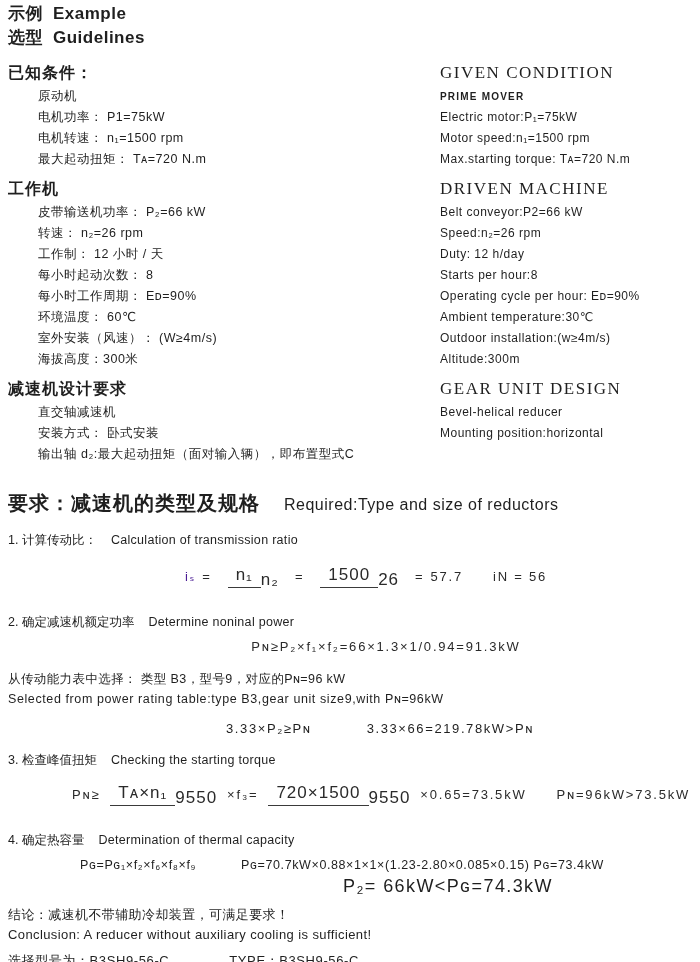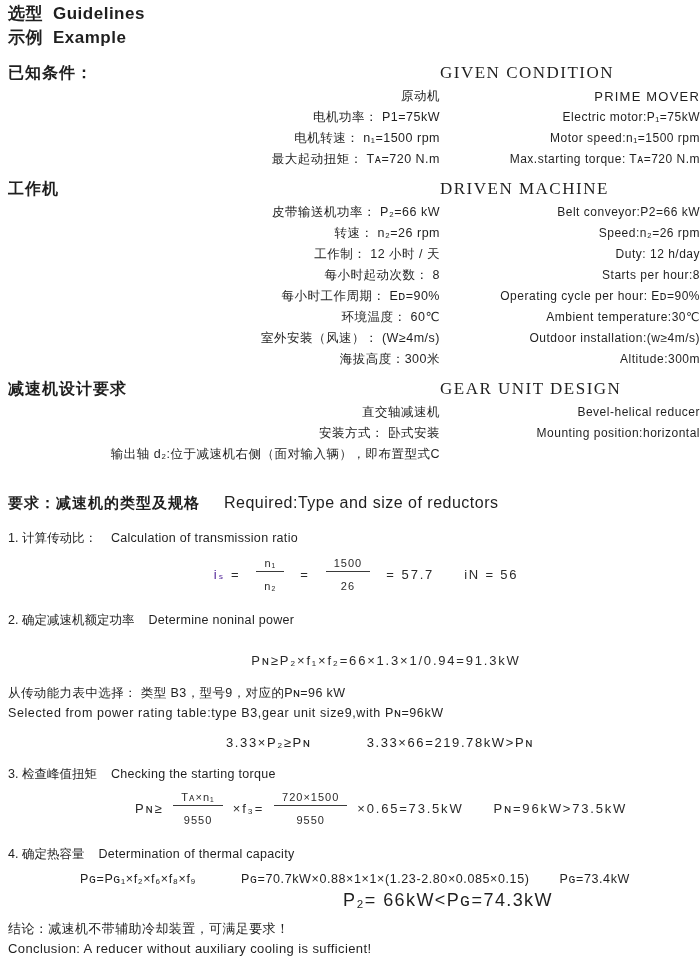--- a/index.html
+++ b/index.html
@@ -11,74 +11,74 @@
   }
   .page{padding:2px 0 0 8px;}
 
   .title-line{font-size:17px;font-weight:bold;line-height:24px;letter-spacing:.5px;white-space:nowrap;}
   .title-line .en{margin-left:10px;}
 
   .pair{display:grid;grid-template-columns:432px 1fr;white-space:nowrap;}
   .sec-head-row{line-height:26px;}
   .sec-head-zh{font-size:16px;font-weight:bold;letter-spacing:1px;}
   .sec-head-en{font-size:17px;font-weight:400;letter-spacing:1.5px;font-family:Liberation Serif, serif;}
-  .row{line-height:21px;text-align:right;}
+  .row{line-height:21px;}
   .row-zh{padding-left:30px;font-size:12.5px;letter-spacing:.5px;}
   .row-en{font-size:12px;letter-spacing:.5px;}
-  .row-en.big{font-size:13px;letter-spacing:1.2px;}
+  .row-en.big{font-size:10px;letter-spacing:1.2px;font-weight:bold;}
 
   .sect{margin-top:6px;}
   .sect-first{margin-top:10px;}
 
   .required-row{margin-top:26px;line-height:24px;white-space:nowrap;}
-  .required-zh{font-size:15px;font-weight:bold;letter-spacing:1px;}
+  .required-zh{font-size:20px;font-weight:bold;letter-spacing:1px;}
   .required-en{font-size:16px;margin-left:24px;letter-spacing:.5px;}
 
   .step-head{margin-top:14px;line-height:18px;font-size:12.5px;white-space:nowrap;}
   .step-head .en{margin-left:14px;letter-spacing:.3px;}
 
   .formula{display:flex;align-items:center;justify-content:center;
     font-size:13px;letter-spacing:1.8px;white-space:nowrap;color:#2a2a2a;}
-  .frac{display:inline-flex;flex-direction:column;align-items:center;
-    margin:0 10px;letter-spacing:1px;font-size:11px;}
+  .frac{display:inline-flex;flex-direction:row;align-items:center;
+    margin:0 10px;letter-spacing:1px;font-size:17px;}
   .frac .num{padding:0 8px 2px;border-bottom:1.5px solid #3a3a3a;}
   .frac .den{padding-top:8px;}
   .op{margin:0 6px;}
   .note{margin-left:30px;}
   .sym-gray{color:#4c1d95;}
 
   .f1{margin-top:4px;padding-left:24px;height:46px;}
-  .f2{margin-top:24px;line-height:16px;padding-left:64px;}
+  .f2{margin-top:8px;line-height:16px;padding-left:64px;}
   .sel-line{margin-top:14px;line-height:20px;font-size:12.5px;letter-spacing:.4px;white-space:nowrap;}
   .sel-line.en{margin-top:0;letter-spacing:.6px;}
   .check-row{margin-top:12px;display:flex;justify-content:center;gap:55px;
     padding-left:52px;font-size:13px;letter-spacing:1.6px;line-height:16px;white-space:nowrap;}
   .f3{margin-top:2px;padding-left:54px;height:46px;}
   .f4a{margin-top:8px;display:flex;line-height:17px;padding-left:72px;
     font-size:12.5px;letter-spacing:.6px;white-space:nowrap;}
   .f4a .chunk2{margin-left:45px;}
-  .f4a .chunk3{margin-left:30px;}
+  .f4a .chunk3{margin-left:4px;}
   .f4b{margin-top:4px;display:flex;justify-content:center;padding-left:188px;
     line-height:17px;font-size:18px;letter-spacing:1.4px;white-space:nowrap;}
 
   .concl{margin-top:10px;line-height:20px;font-size:13px;letter-spacing:.4px;white-space:nowrap;}
   .concl.en{margin-top:0;}
   .model-row{margin-top:6px;display:flex;gap:60px;line-height:20px;
     font-size:13px;letter-spacing:.6px;white-space:nowrap;}
 </style>
 </head>
 <body>
 
 <div class="page">
 
   <div class="title-line">
+    <span>示例</span><span class="en">Example</span>
+  </div>
+  <div class="title-line">
     <span>选型</span><span class="en">Guidelines</span>
-  </div>
-  <div class="title-line">
-    <span>示例</span><span class="en">Example</span>
   </div>
 
   <div class="sect sect-first">
     <div class="pair sec-head-row">
       <div class="sec-head-zh">已知条件：</div>
       <div class="sec-head-en">GIVEN CONDITION</div>
     </div>
     <div class="pair row">
       <div class="row-zh">原动机</div>
       <div class="row-en big">PRIME MOVER</div>
@@ -143,21 +143,21 @@
     </div>
     <div class="pair row">
       <div class="row-zh">直交轴减速机</div>
       <div class="row-en">Bevel-helical reducer</div>
     </div>
     <div class="pair row">
       <div class="row-zh">安装方式： 卧式安装</div>
       <div class="row-en">Mounting position:horizontal</div>
     </div>
     <div class="pair row">
-      <div class="row-zh">输出轴 d₂:位于减速机右侧（面对输入辆），即布置型式C</div>
+      <div class="row-zh">输出轴 d₂:最大起动扭矩（面对输入辆），即布置型式C</div>
     </div>
   </div>
 
   <div class="required-row">
     <span class="required-zh">要求：减速机的类型及规格</span><span class="required-en">Required:Type and size of reductors</span>
   </div>
 
   <div class="step-head">
     <span>1. 计算传动比：</span><span class="en">Calculation of transmission ratio</span>
   </div>

